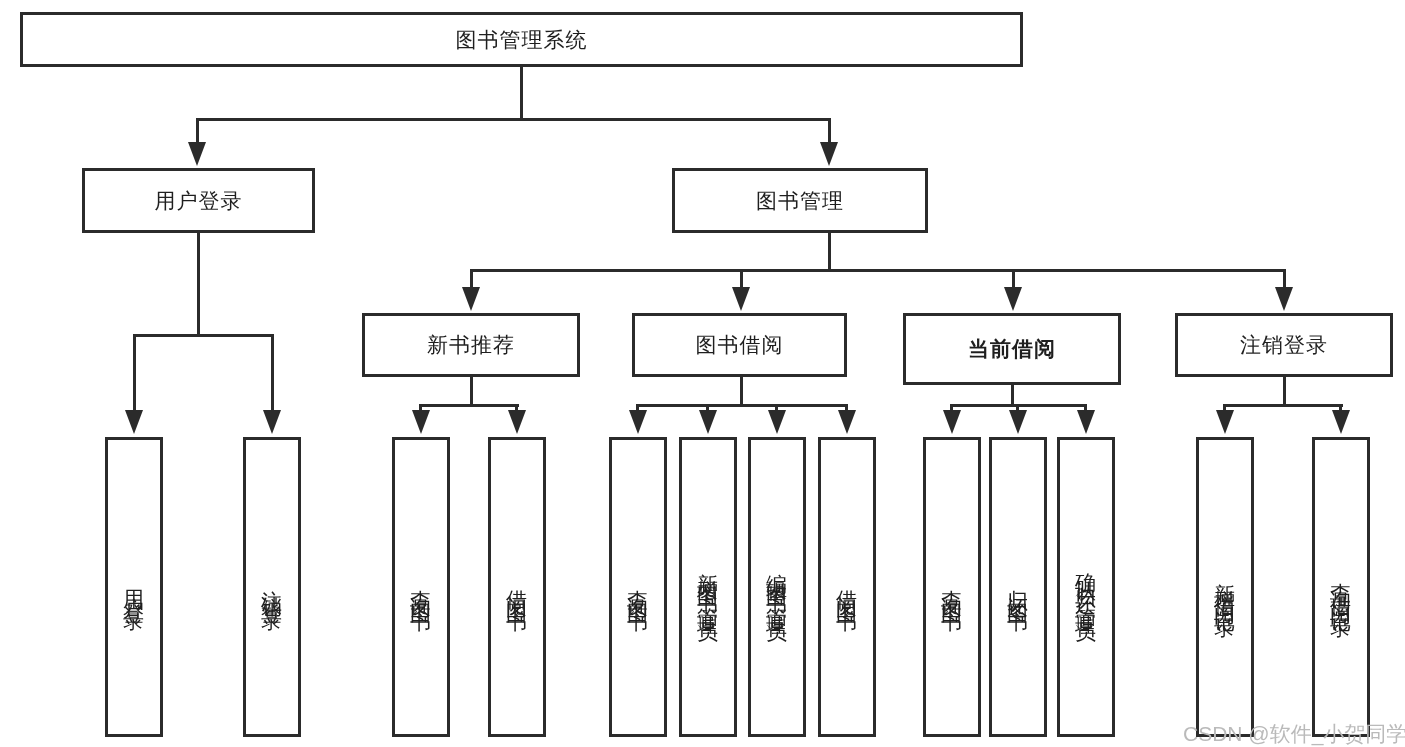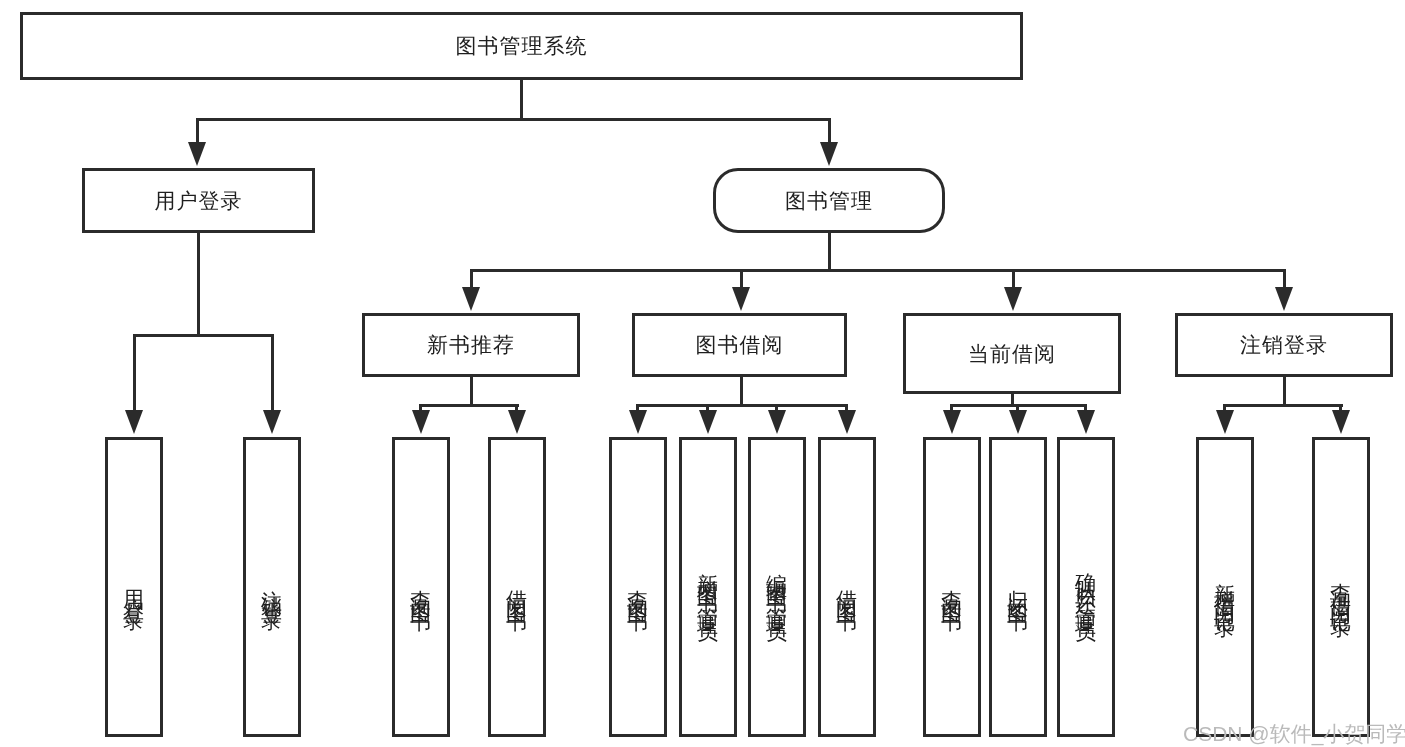--- a/index.html
+++ b/index.html
@@ -75,35 +75,35 @@
     color: var(--watermark);
     white-space: nowrap;
     z-index: 5;
   }
 </style>
 </head>
 <body>
 
 <div class="canvas">
 
-  <div class="box" style="left:20px; top:12px; width:1003px; height:68px;">
+  <div class="box" style="left:20px; top:12px; width:1003px; height:55px;">
     <span>图书管理系统</span>
   </div>
 
   <div class="vl" style="left:520px; top:67px; height:52px;"></div>
   <div class="hl" style="left:196px; top:118px; width:635px;"></div>
   <div class="vl" style="left:196px; top:118px; height:28px;"></div>
   <div class="arrow" style="left:188px; top:142px;"></div>
   <div class="vl" style="left:828px; top:118px; height:28px;"></div>
   <div class="arrow" style="left:820px; top:142px;"></div>
 
   <div class="box" style="left:82px; top:168px; width:233px; height:65px;">
     <span>用户登录</span>
   </div>
-  <div class="box" style="left:713px; top:168px; width:232px; height:65px;border-radius:25px;">
+  <div class="box" style="left:672px; top:168px; width:256px; height:65px;">
     <span>图书管理</span>
   </div>
 
   <div class="vl" style="left:197px; top:233px; height:104px;"></div>
   <div class="hl" style="left:133px; top:334px; width:141px;"></div>
   <div class="vl" style="left:133px; top:334px; height:78px;"></div>
   <div class="arrow" style="left:125px; top:410px;"></div>
   <div class="vl" style="left:271px; top:334px; height:78px;"></div>
   <div class="arrow" style="left:263px; top:410px;"></div>
 
@@ -117,21 +117,21 @@
   <div class="arrow" style="left:1004px; top:287px;"></div>
   <div class="vl" style="left:1283px; top:269px; height:20px;"></div>
   <div class="arrow" style="left:1275px; top:287px;"></div>
 
   <div class="box" style="left:362px; top:313px; width:218px; height:64px;">
     <span>新书推荐</span>
   </div>
   <div class="box" style="left:632px; top:313px; width:215px; height:64px;">
     <span>图书借阅</span>
   </div>
-  <div class="box" style="left:903px; top:313px; width:218px; height:81px;">
+  <div class="box" style="left:903px; top:313px; width:218px; height:72px;font-weight:bold;">
     <span>当前借阅</span>
   </div>
   <div class="box" style="left:1175px; top:313px; width:218px; height:64px;">
     <span>注销登录</span>
   </div>
 
   <div class="vl" style="left:470px; top:377px; height:30px;"></div>
   <div class="hl" style="left:419px; top:404px; width:100px;"></div>
   <div class="vl" style="left:419px; top:404px; height:9px;"></div>
   <div class="arrow" style="left:412px; top:410px;"></div>

